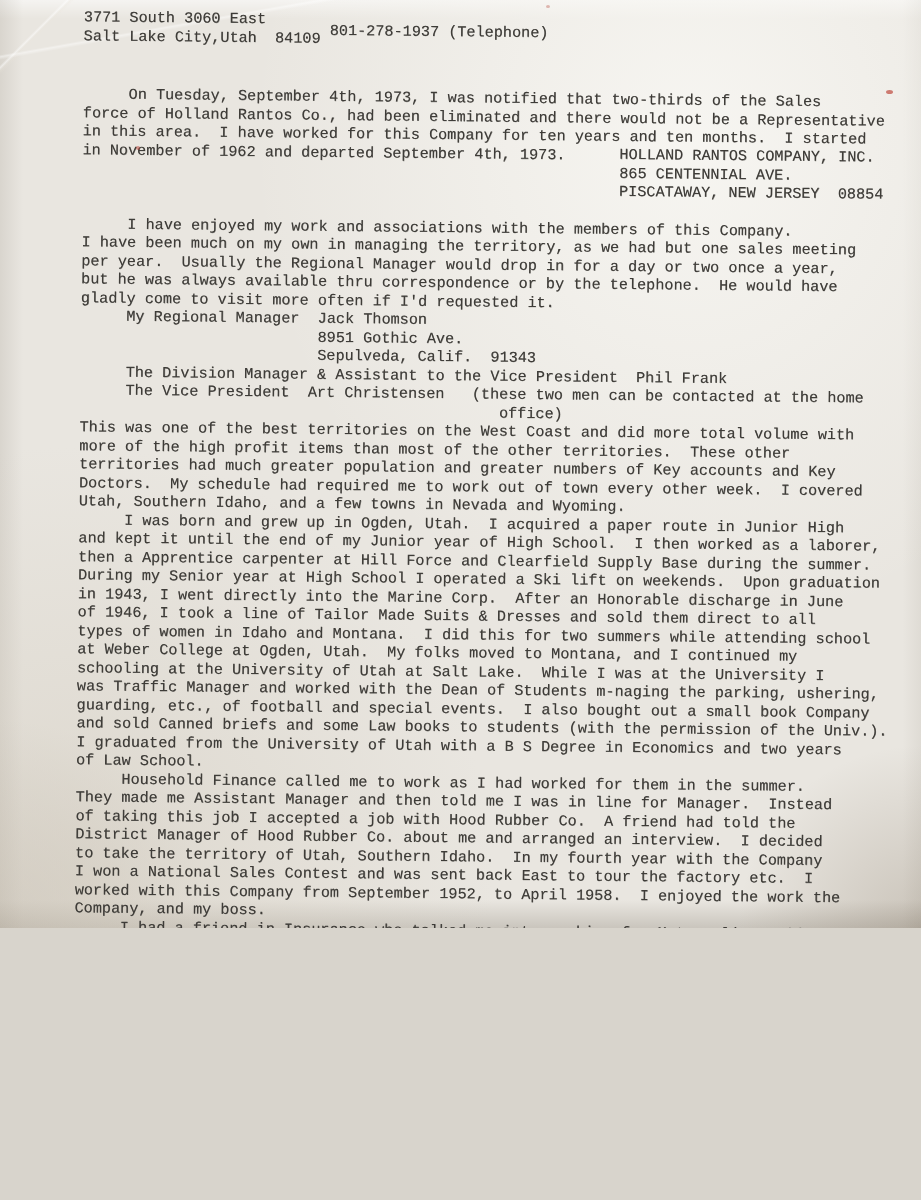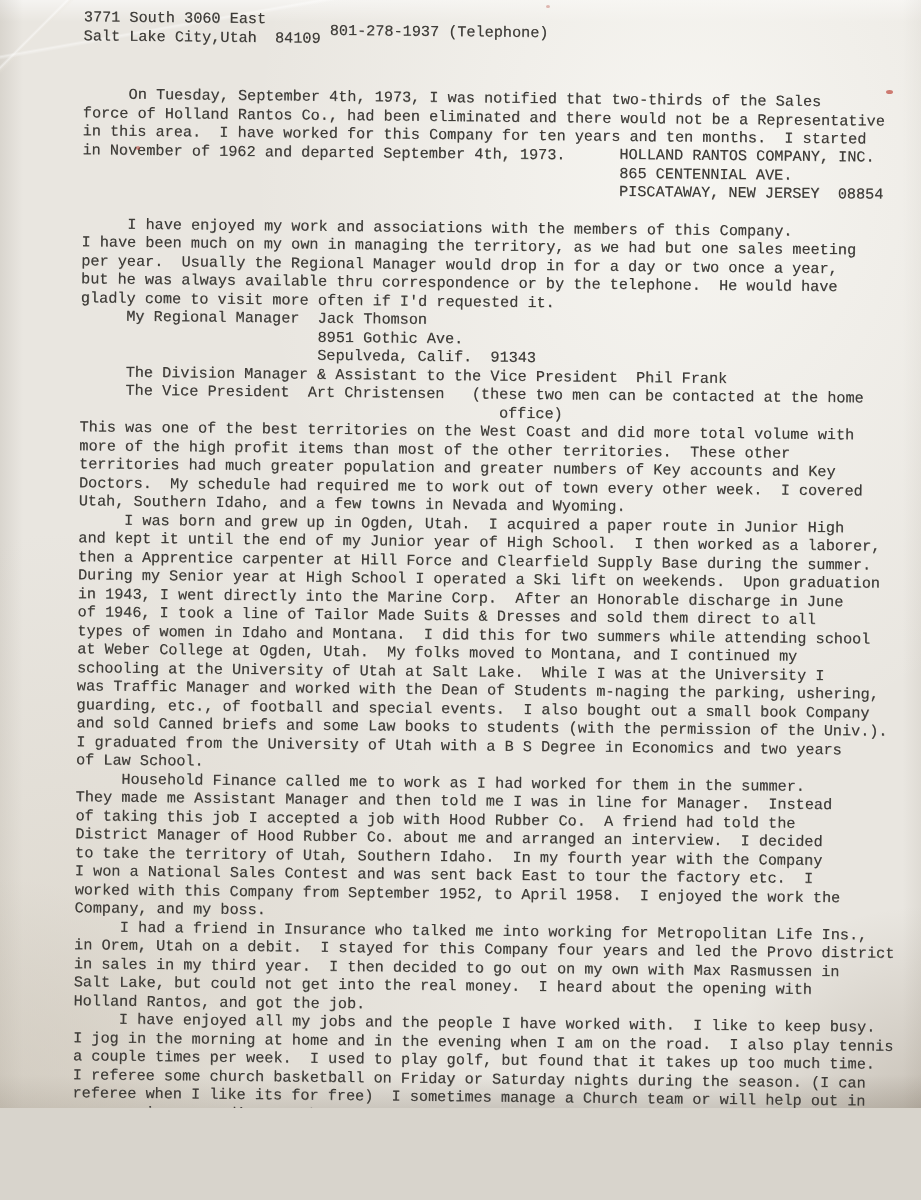--- a/index.html
+++ b/index.html
@@ -4,21 +4,21 @@
 <style>
   html, body {
     margin: 0;
     padding: 0;
     background: #d8d4cc;
     font-family: "Liberation Mono", "DejaVu Sans Mono", monospace;
   }
   .paper {
     position: relative;
     width: 921px;
-    height: 1108px;
+    height: 928px;
     overflow: hidden;
     background:
       radial-gradient(ellipse at 75% 15%, rgba(248,247,243,0.9) 0%, rgba(248,247,243,0) 45%),
       radial-gradient(ellipse at 8% 95%, rgba(210,203,190,0.55) 0%, rgba(210,203,190,0) 35%),
       radial-gradient(circle at 100% 100%, rgba(120,105,85,0.28) 0%, rgba(120,105,85,0) 14%),
       radial-gradient(circle at 0% 100%, rgba(125,110,90,0.20) 0%, rgba(125,110,90,0) 16%),
       linear-gradient(90deg, rgba(100,90,75,0.12) 0%, rgba(100,90,75,0) 2.5%),
       linear-gradient(270deg, rgba(100,90,75,0.08) 0%, rgba(100,90,75,0) 2%),
       linear-gradient(0deg, rgba(90,80,65,0.22) 0%, rgba(90,80,65,0) 3%),
       linear-gradient(180deg, rgba(255,255,255,0.55) 0%, rgba(255,255,255,0) 2%),

